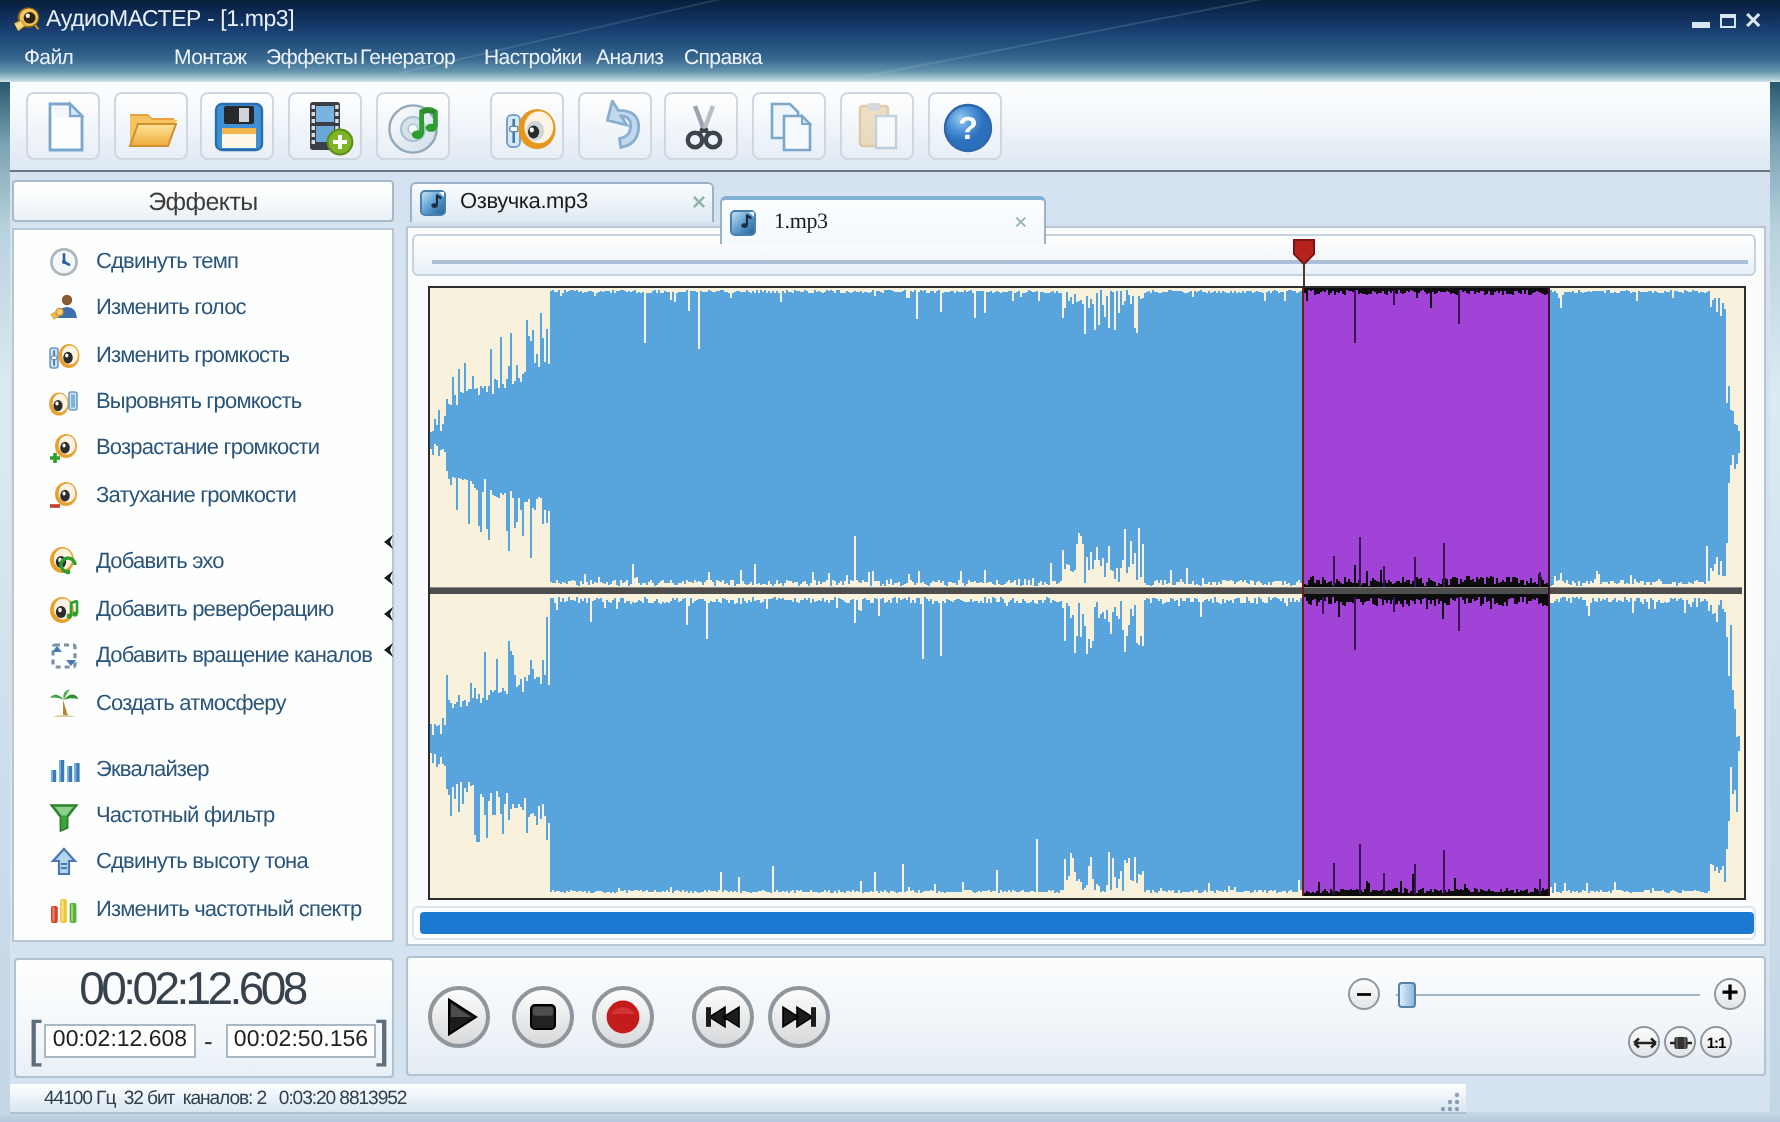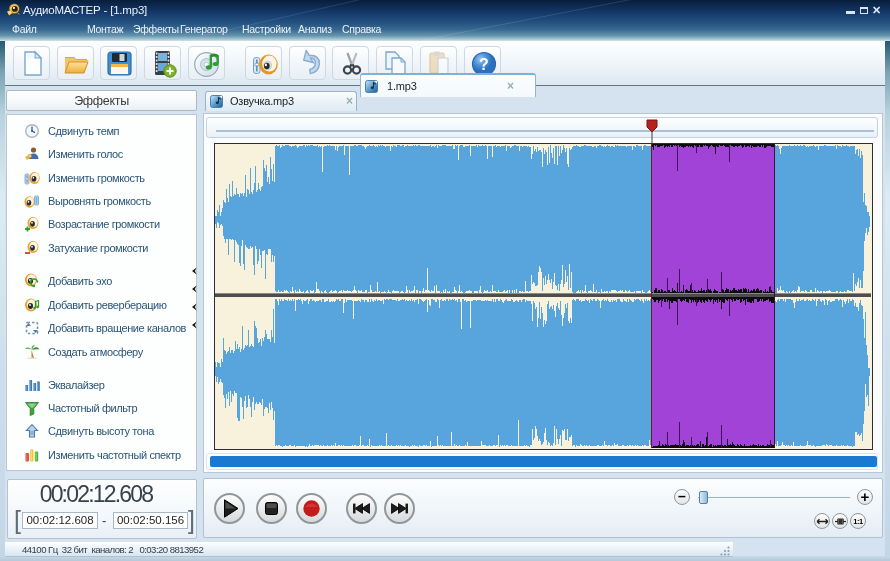--- a/index.html
+++ b/index.html
@@ -27,21 +27,21 @@
  background:linear-gradient(#ffffff,#f6f9fb 55%,#e9f0f6);box-sizing:border-box;
  text-align:center;font-size:12.5px;letter-spacing:-0.3px;color:#3c3c3c;line-height:20px;}
 #fxpanel{left:6px;top:114px;width:191px;height:357px;background:#fdfefe;border:1px solid #b9c7d4;box-sizing:border-box;
  box-shadow:inset 0 0 0 1px #fff;}
 .fxrow{position:absolute;left:0;width:100%;height:17px;}
 .fxrow svg{position:absolute;left:17px;top:0px;}
 .fxrow .lbl{position:absolute;left:41px;top:2px;font-size:11px;letter-spacing:-0.4px;color:#2a5478;white-space:nowrap;}
 
 .tab{position:absolute;top:91px;height:20px;border:1px solid #9cb2c6;border-bottom:none;border-radius:3px 3px 0 0;box-sizing:border-box;}
 #tab1{left:205px;width:152px;background:linear-gradient(#fafcfd,#e9f1f7 60%,#dfeaf3);}
-#tab2{left:360px;width:176px;background:linear-gradient(#fbfdfe,#f4f9fc);border-top:2px solid #7fb0d6;top:73px;height:24px;z-index:3;}
+#tab2{left:360px;width:163px;background:linear-gradient(#fbfdfe,#f4f9fc);border-top:2px solid #7fb0d6;top:98px;height:24px;z-index:3;font-family:Liberation Serif, serif;}
 .tab .txt{position:absolute;top:3px;font-size:11px;letter-spacing:-0.2px;color:#1c1c1c;}
 .tab .x{position:absolute;top:2px;font-size:12px;font-weight:bold;color:#93b5a8;}
 
 #wpanel{left:203px;top:113px;width:680px;height:360px;background:#fafcfe;border:1px solid #b9c7d4;box-sizing:border-box;z-index:2;}
 #ruler{position:absolute;left:2px;top:3px;width:672px;height:21px;border:1px solid #c3d3e1;border-radius:3px;
  background:linear-gradient(#fefefe,#f2f7fb 60%,#e8f0f7);box-sizing:border-box;}
 #rline{position:absolute;left:9px;top:12px;width:658px;height:2px;background:#a9c0d8;}
 #marker{position:absolute;left:441px;top:5px;}
 #wavebox{position:absolute;left:10px;top:28.5px;width:659px;height:307px;border:1.5px solid #2e2e2e;background:#f8f1dc;box-sizing:border-box;}
 #scroll{position:absolute;left:2px;top:338.5px;width:672px;height:17px;border:1px solid #dbe5ee;border-radius:3px;background:#fdfeff;box-sizing:border-box;}

